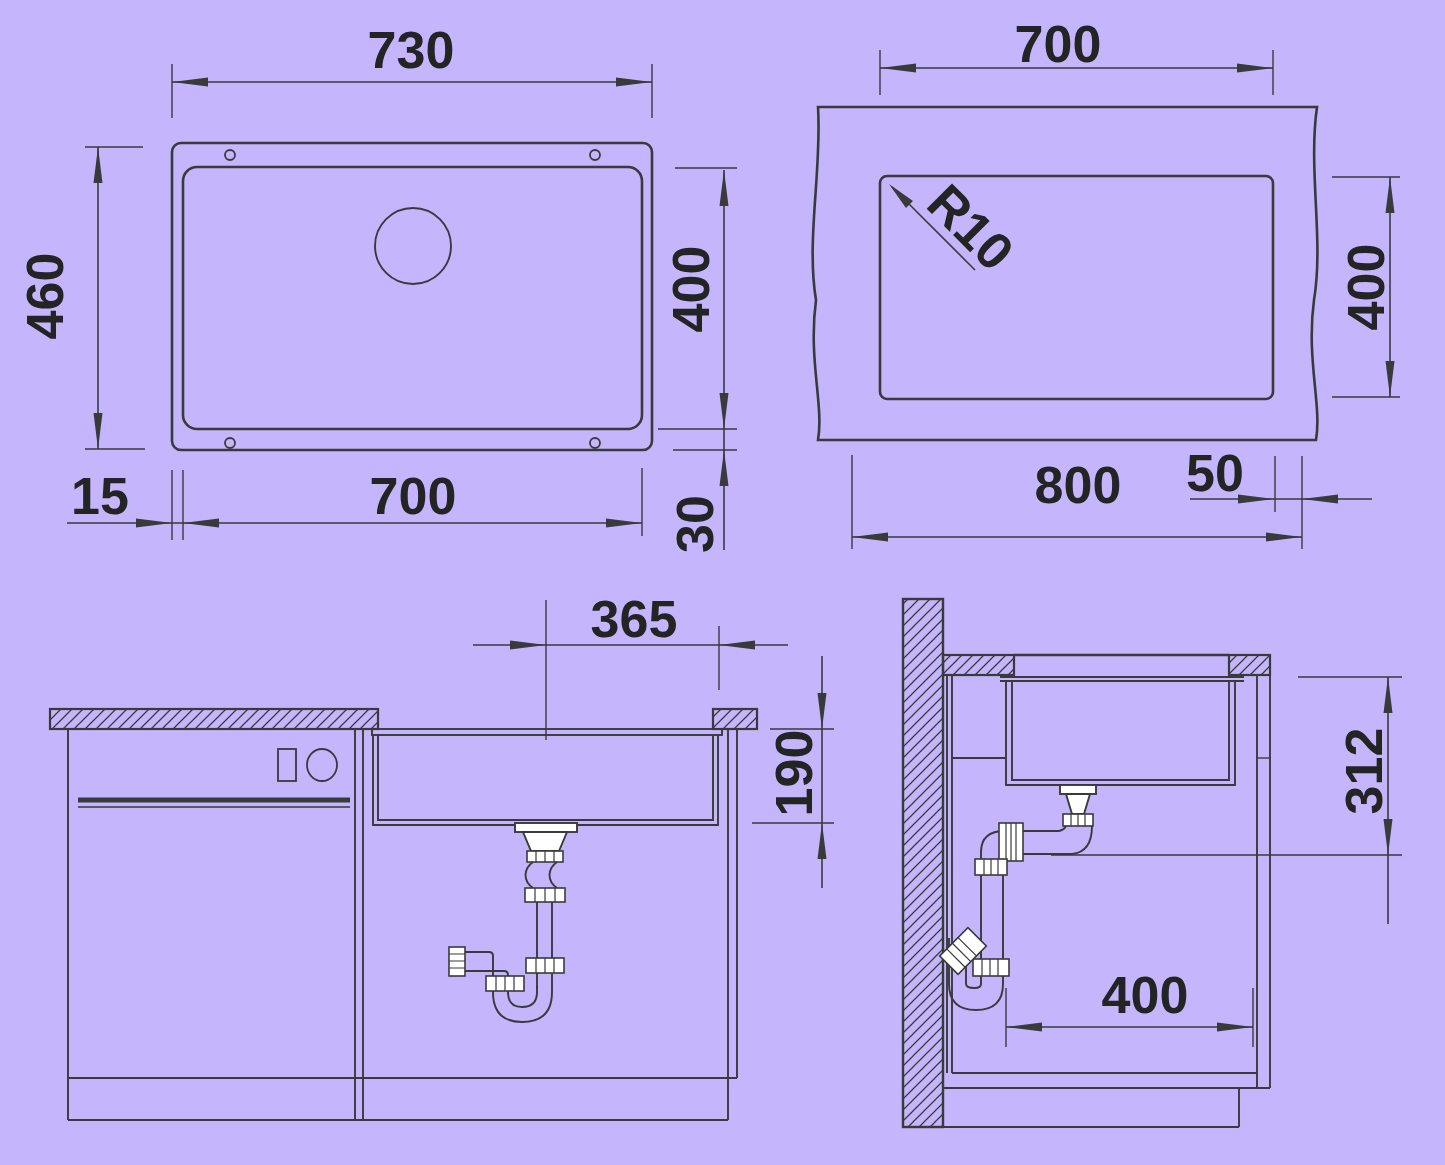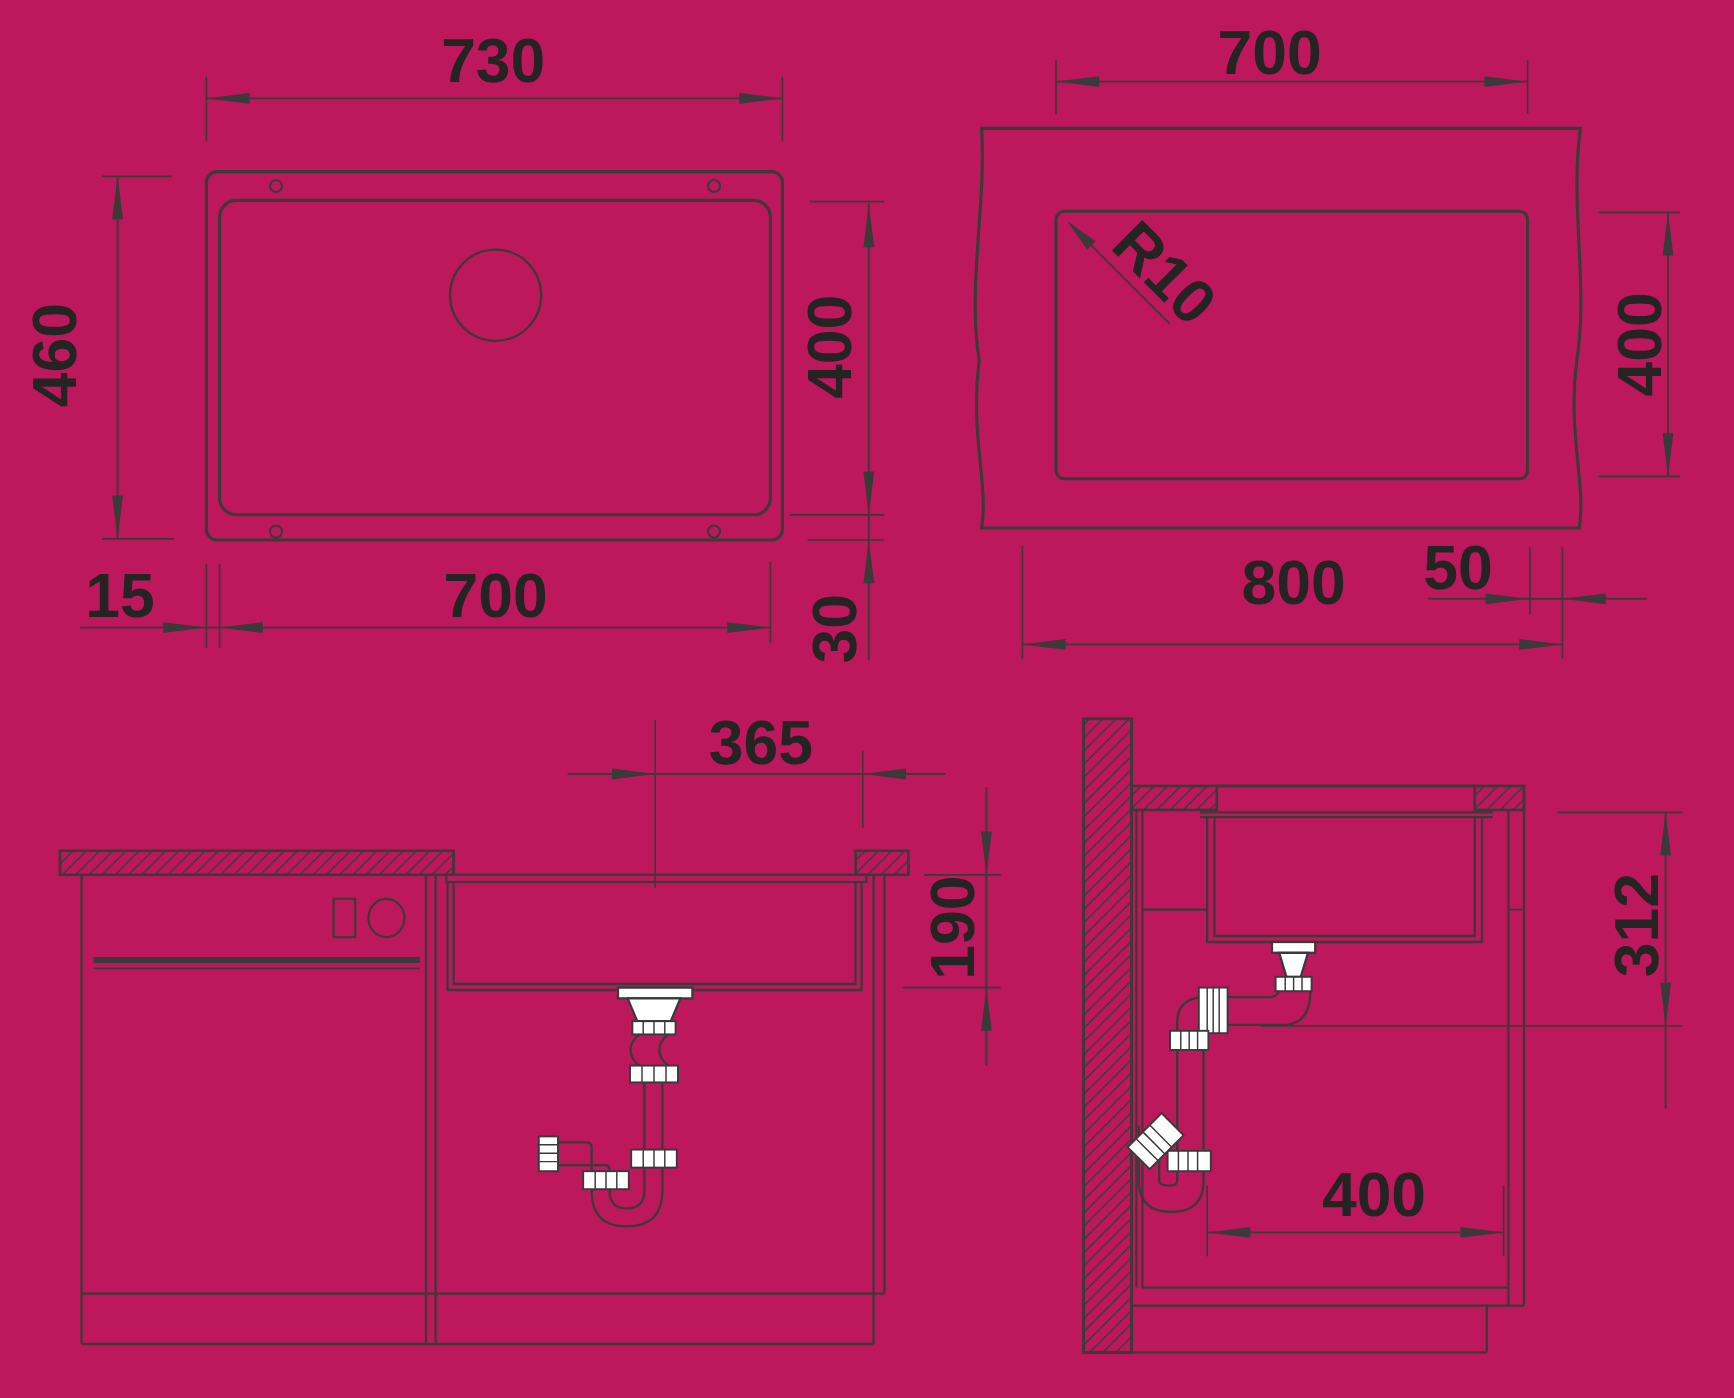--- a/index.html
+++ b/index.html
@@ -1,16 +1,16 @@
 <!DOCTYPE html>
 <html><head>
 <meta charset="utf-8">
 <style>
   html,body{margin:0;padding:0;background:#ffffff;}
-  .stage{width:1445px;height:1165px;background:#be185d;position:relative;}
+  .stage{width:1445px;height:1165px;background:#c4b5fd;position:relative;}
   svg{display:block;}
   .dim{font:700 52px "Liberation Sans","DejaVu Sans",sans-serif;fill:#242424;}
   .ln{stroke:#3a3a3a;fill:none;}
   .thick{stroke-width:2.6;}
   .med{stroke-width:1.9;}
   .dimln{stroke-width:1.6;}
   .thin{stroke-width:1.4;}
   .rib{stroke:#3a3a3a;stroke-width:1.2;fill:none;}
   .arr{fill:#3a3a3a;stroke:none;}
   .wfill{fill:#ffffff;}

